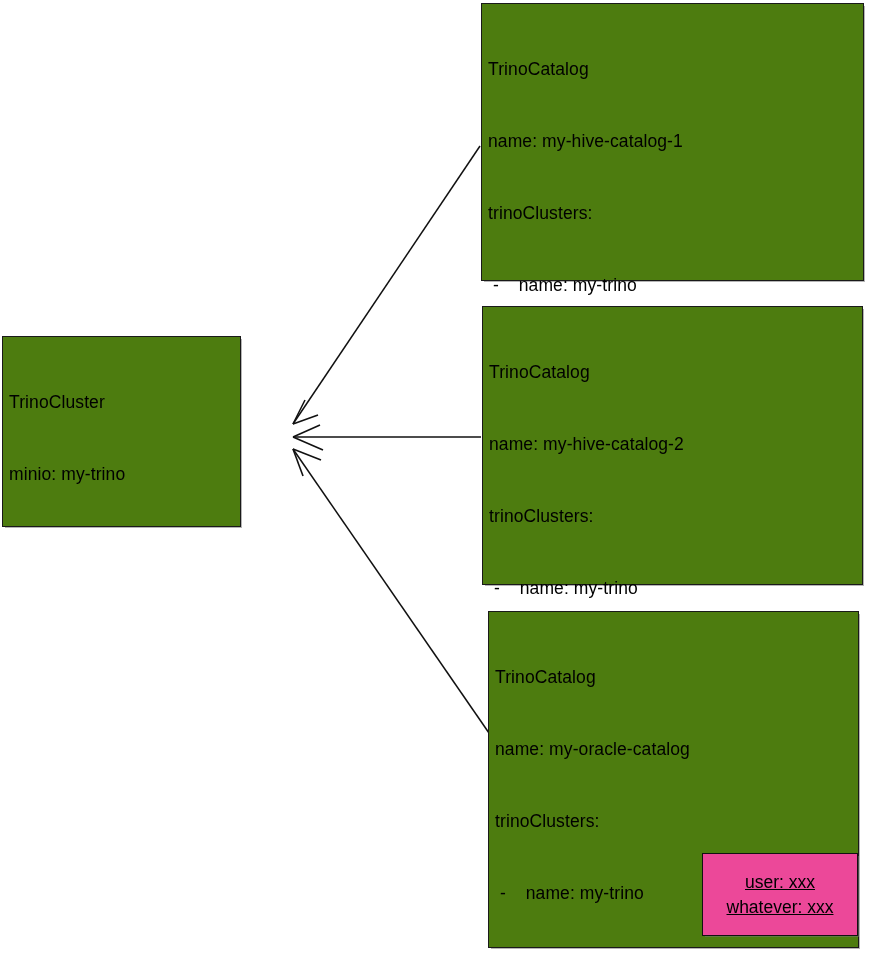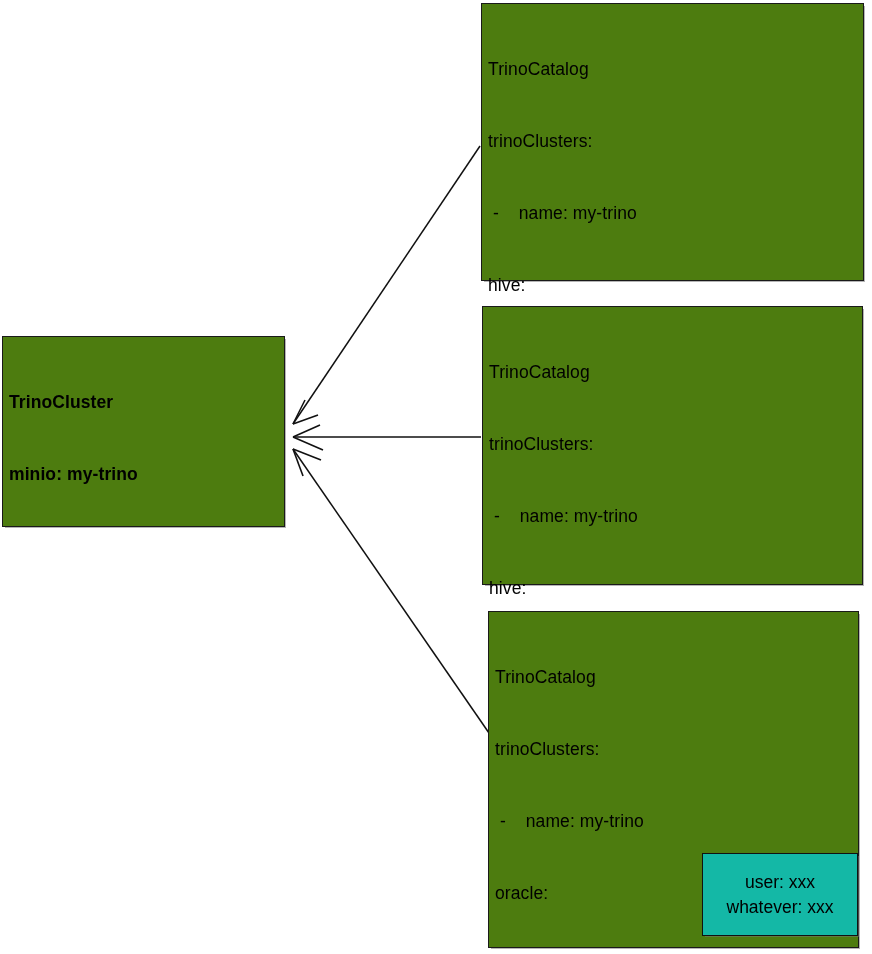--- a/index.html
+++ b/index.html
@@ -43,39 +43,40 @@
     white-space: pre;
     letter-spacing: 0.1px;
   }
 
   .line {
     display: block;
     white-space: pre;
   }
 
   
-  #cluster-box  { left: 2px;   top: 336px; width: 283px; height: 191px; font-weight: bold; }
+  #cluster-box  { left: 2px;   top: 336px; width: 239px; height: 191px; }
   #catalog-box-1{ left: 481px; top: 3px;   width: 383px; height: 278px; }
   #catalog-box-2{ left: 482px; top: 306px; width: 381px; height: 279px; }
   #catalog-box-3{ left: 488px; top: 611px; width: 371px; height: 337px; }
 
   #secret-box {
     position: absolute;
     left: 702px;
     top: 853px;
     width: 156px;
     height: 83px;
     box-sizing: border-box;
-    background: #14b8a6;
+    background: #ec4899;
     border: 1.8px solid #111111;
     box-shadow: 2px 2px 0 -1px rgba(120,120,120,0.5);
     display: flex;
     flex-direction: column;
     align-items: center;
     justify-content: center;
+    text-decoration: underline;
   }
   #secret-box .line {
     font-size: 17.5px;
     line-height: 25px;
     text-align: center;
   }
 
   svg.edges {
     position: absolute;
     left: 0;
@@ -125,45 +126,48 @@
   <div class="box" id="cluster-box">
     <div class="box-text">
       <span class="line">TrinoCluster</span>
       <span class="line">minio: my-trino</span>
     </div>
   </div>
 
   <div class="box" id="catalog-box-1">
     <div class="box-text">
       <span class="line">TrinoCatalog</span>
+      <span class="line">name: my-hive-catalog-1</span>
       <span class="line">trinoClusters:</span>
       <span class="line"> -    name: my-trino</span>
       <span class="line">hive:</span>
       <span class="line">   s3: # S3ConnnectionSpec</span>
       <span class="line">      inline:</span>
       <span class="line">         host: minio</span>
       <span class="line">   metastore: # whatever</span>
     </div>
   </div>
 
   <div class="box" id="catalog-box-2">
     <div class="box-text">
       <span class="line">TrinoCatalog</span>
+      <span class="line">name: my-hive-catalog-2</span>
       <span class="line">trinoClusters:</span>
       <span class="line"> -    name: my-trino</span>
       <span class="line">hive:</span>
       <span class="line">   hdfs:</span>
       <span class="line">      # TBD</span>
       <span class="line">   metastore: # whatever</span>
     </div>
   </div>
 
   <div class="box" id="catalog-box-3">
     <div class="box-text">
       <span class="line">TrinoCatalog</span>
+      <span class="line">name: my-oracle-catalog</span>
       <span class="line">trinoClusters:</span>
       <span class="line"> -    name: my-trino</span>
       <span class="line">oracle:</span>
       
       
     </div>
   </div>
 
   <div id="secret-box">
     <span class="line">user: xxx</span>

